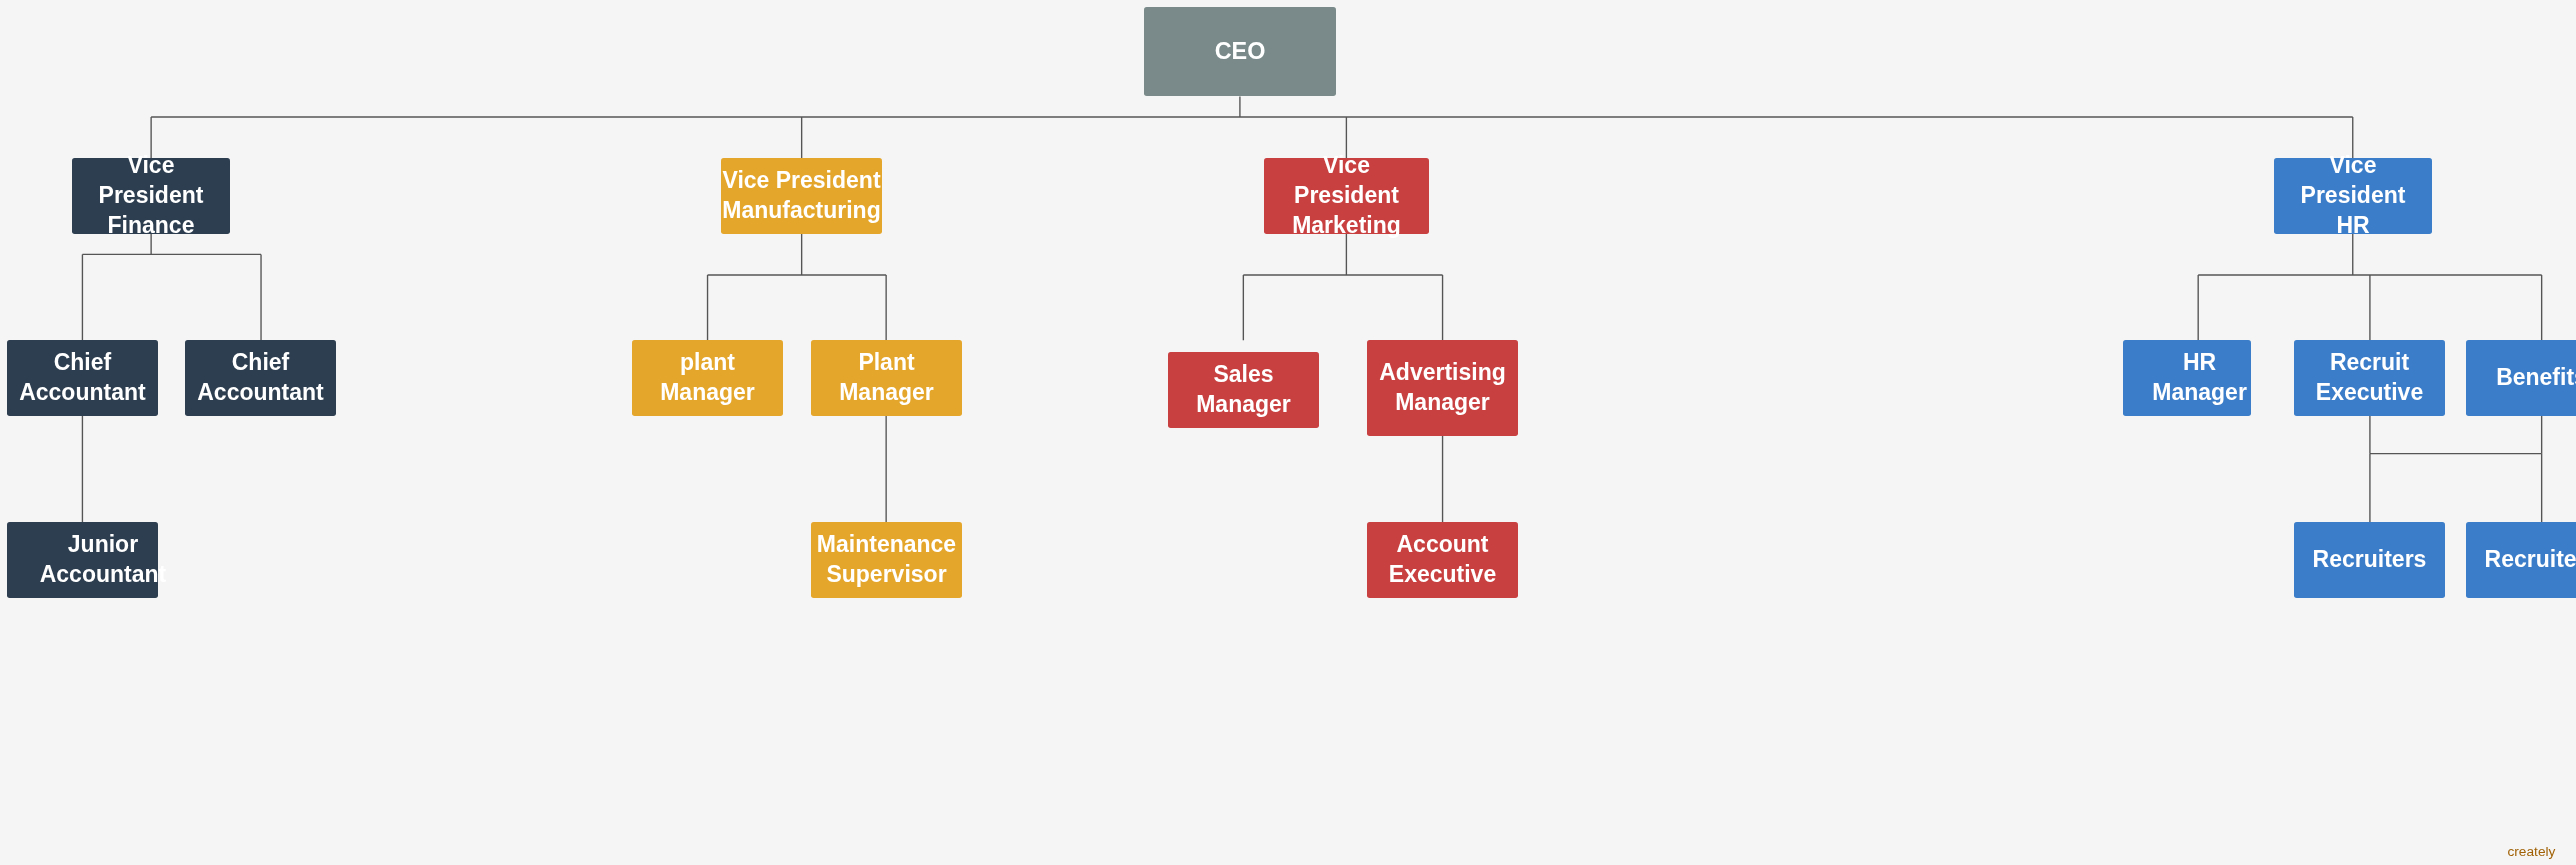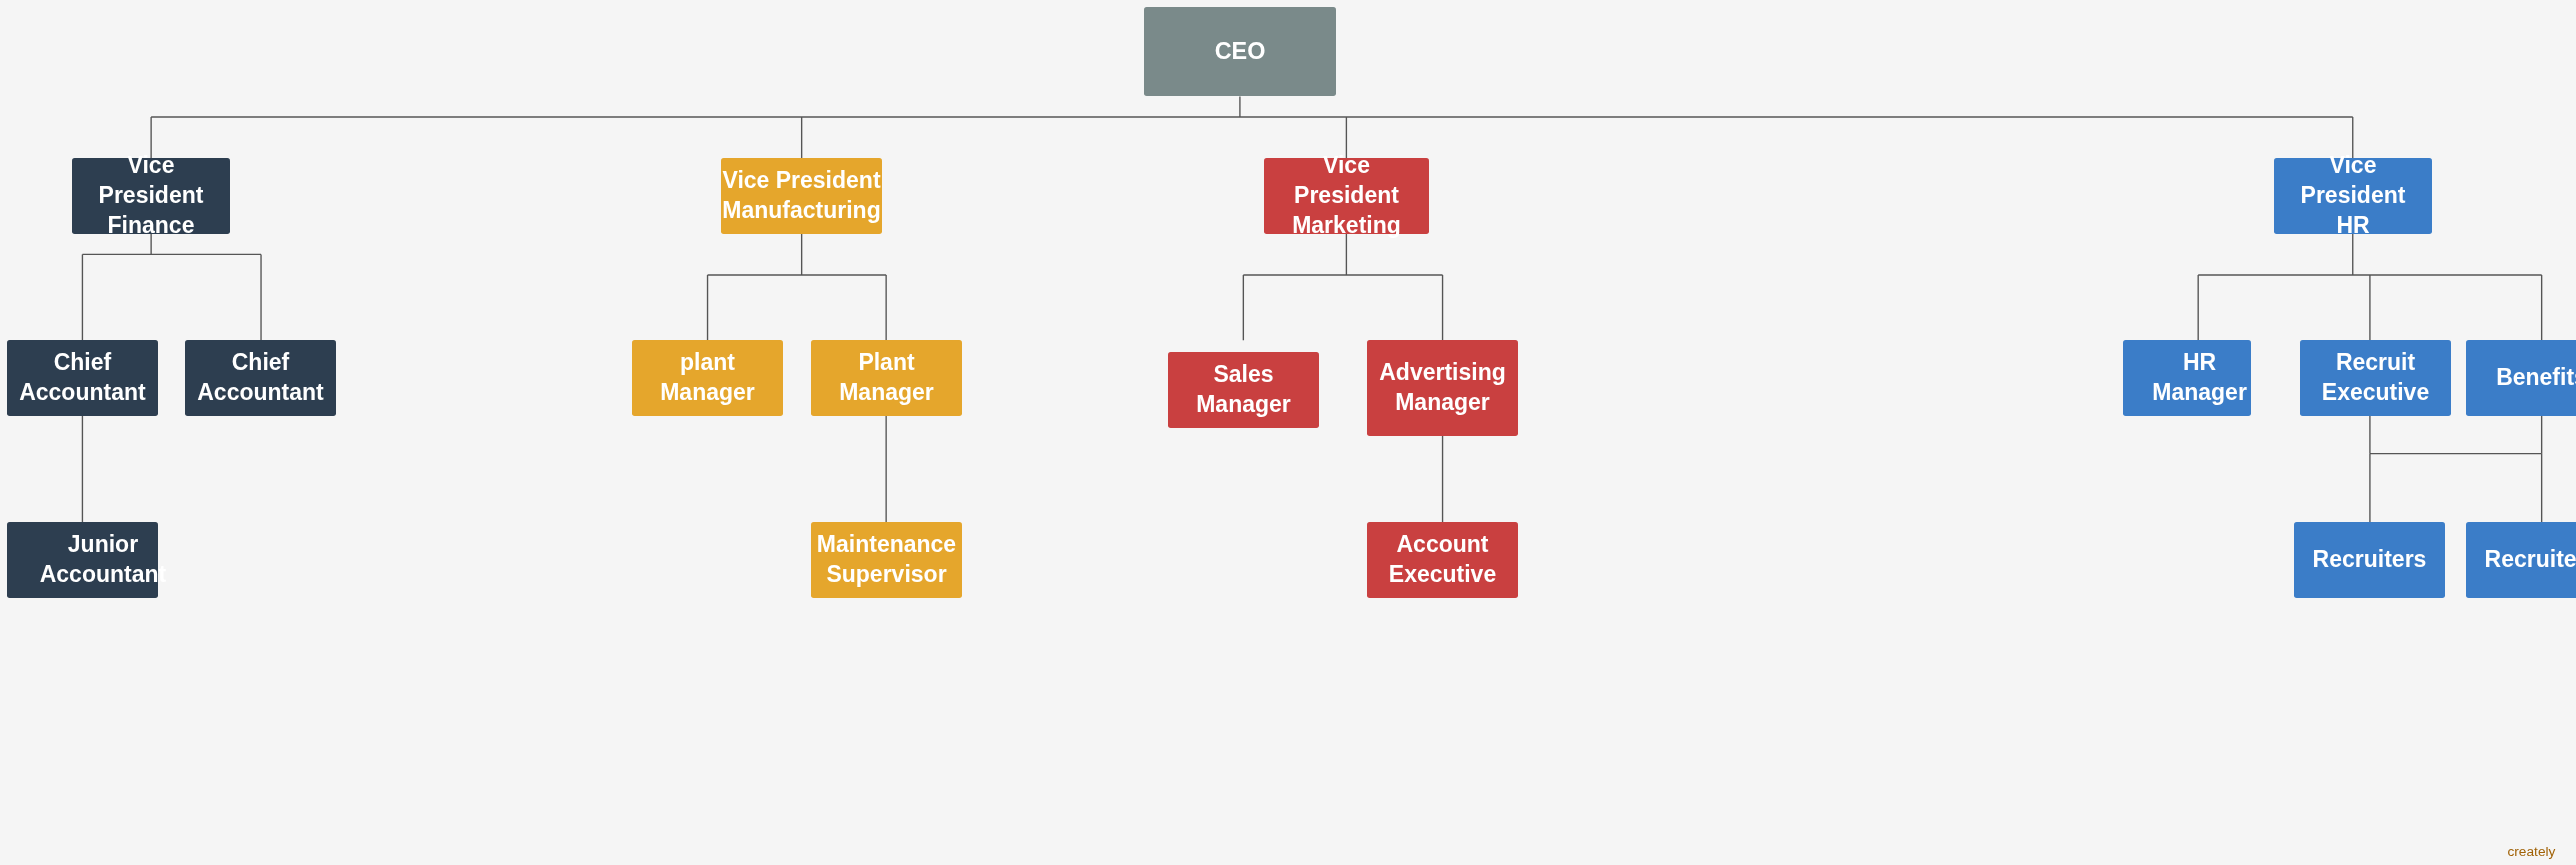--- a/index.html
+++ b/index.html
@@ -126,21 +126,21 @@
 <div class="node color-yellow" style="left:811px; top:340px; width:151px; height:76px;">Plant Manager</div>
 
 <div class="node color-red" style="left:1168px; top:340px; width:151px; height:76px; white-space:pre-line;margin-top:12px;">Sales
 Manager</div>
 
 <div class="node color-red" style="left:1367px; top:340px; width:151px; height:96px; white-space:pre-line;">Advertising
 Manager</div>
 
 <div class="node color-blue" style="left:2123px; top:340px; width:128px; height:76px;padding-left:32px;">HR Manager</div>
 
-<div class="node color-blue" style="left:2294px; top:340px; width:151px; height:76px;margin-left:6px;">Recruit Executive</div>
+<div class="node color-blue" style="left:2294px; top:340px; width:151px; height:76px;">Recruit Executive</div>
 
 <div class="node color-blue" style="left:2466px; top:340px; width:151px; height:76px;">Benefits</div>
 
 <div class="node color-navy" style="left:6.9px; top:522px; width:151px; height:76px; white-space:pre-line;padding-left:48px;">Junior
 Accountant</div>
 
 <div class="node color-red" style="left:1367px; top:522px; width:151px; height:76px;">Account Executive</div>
 
 <div class="node color-yellow" style="left:811px; top:522px; width:151px; height:76px; white-space:pre-line;">Maintenance
 Supervisor</div>

